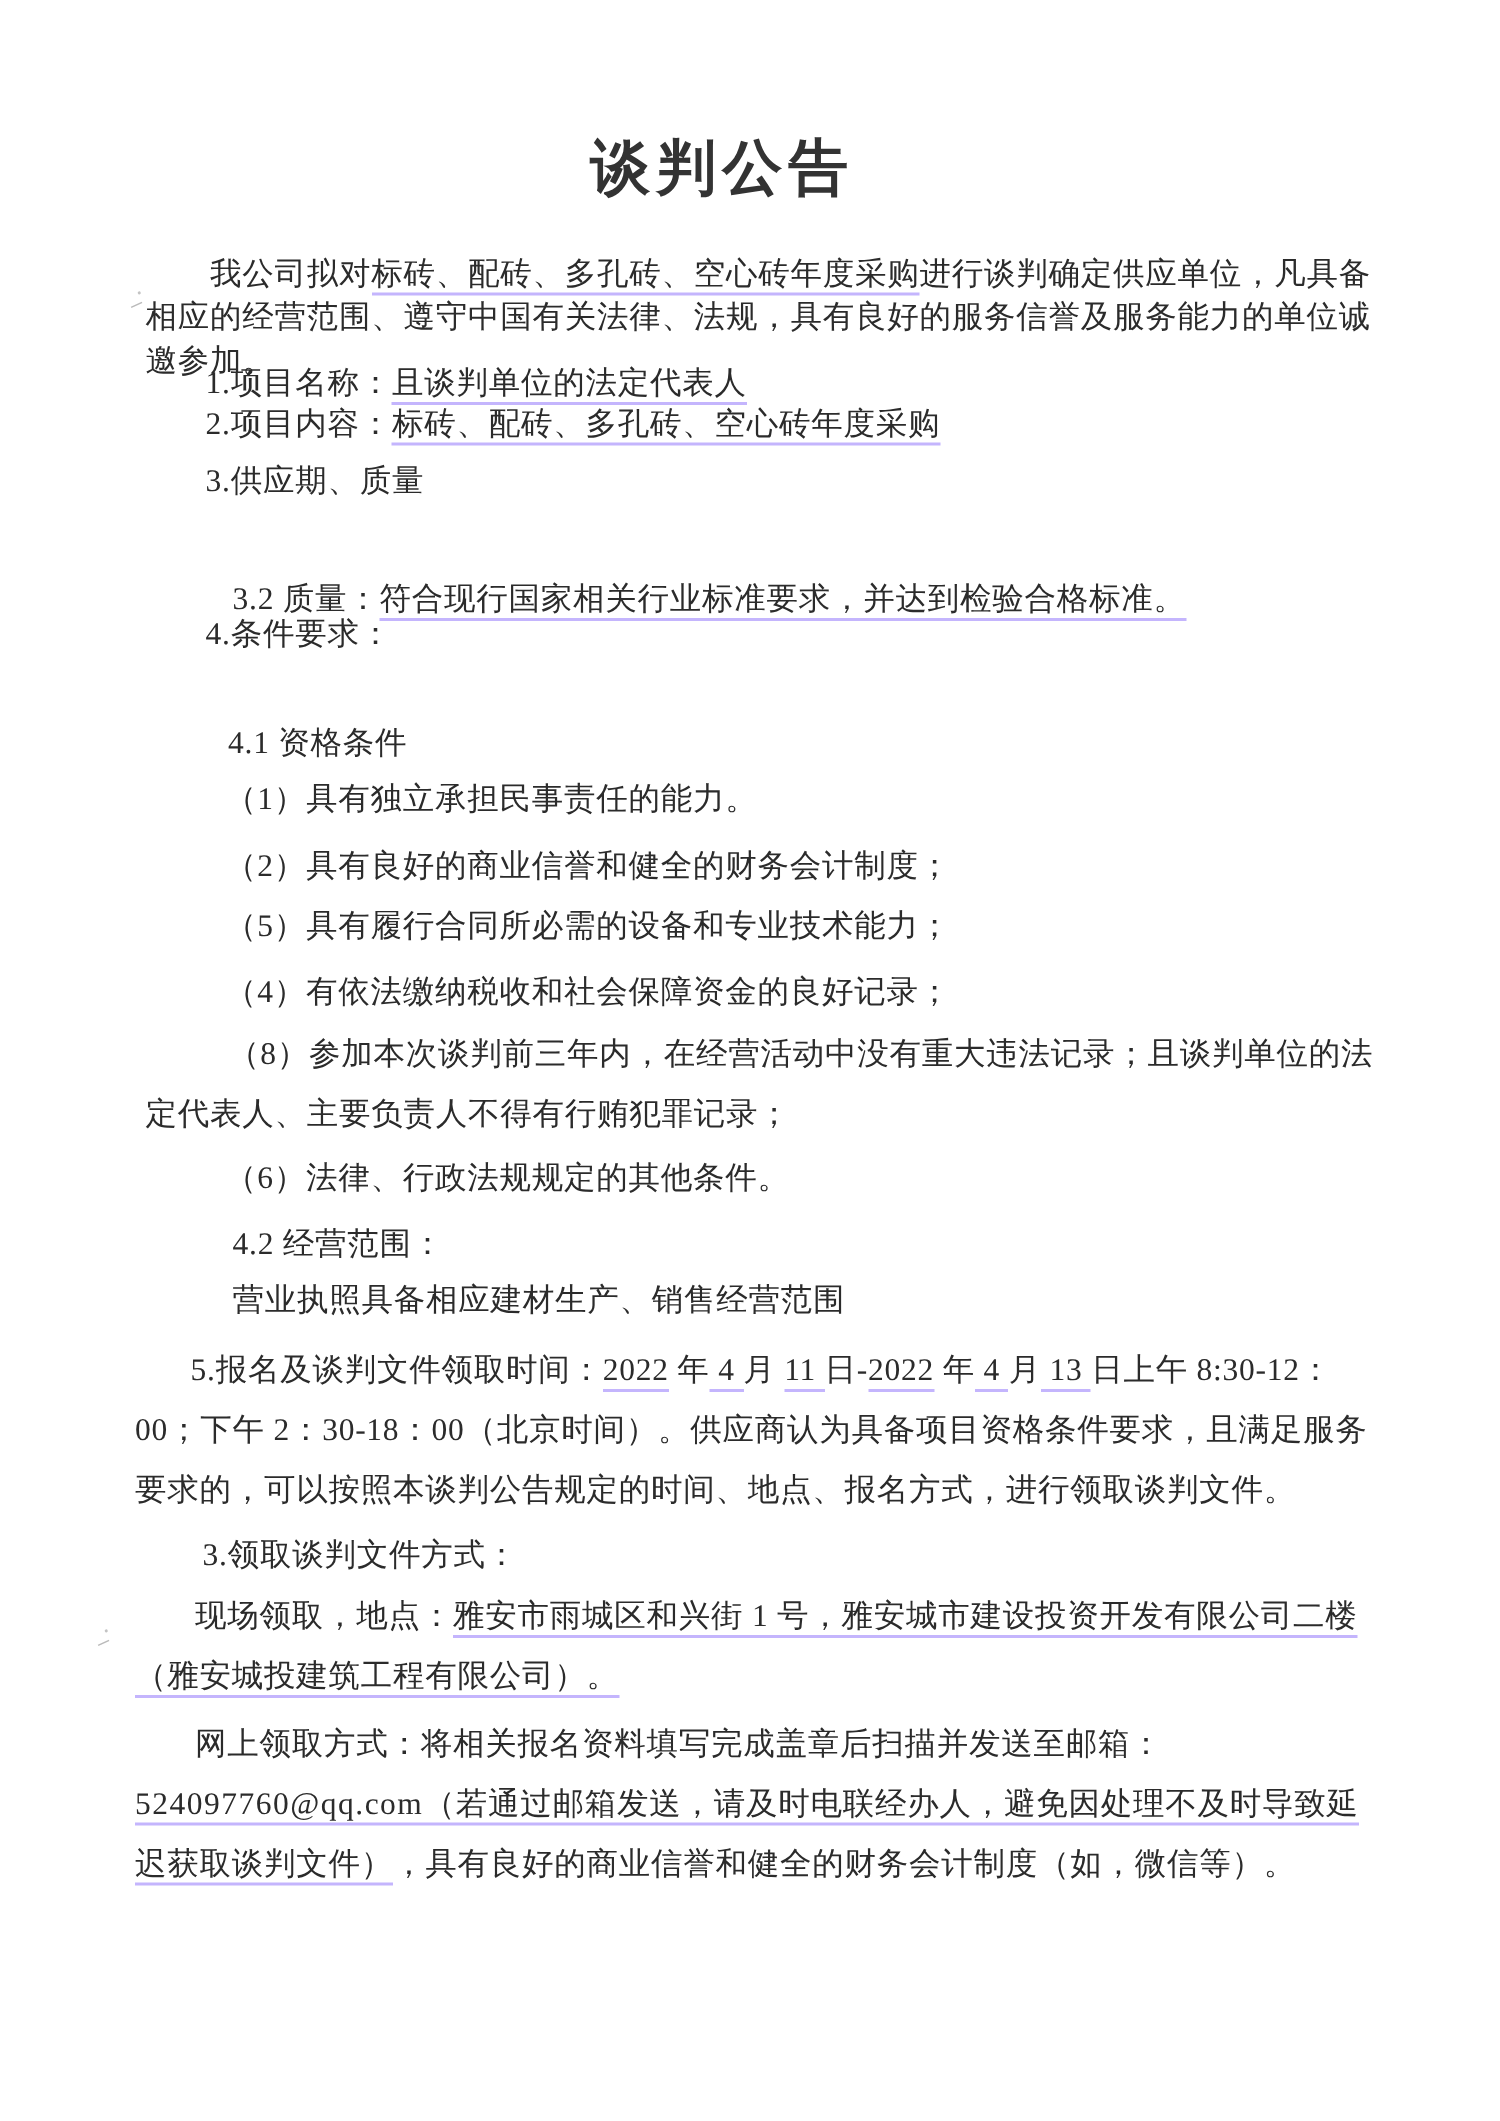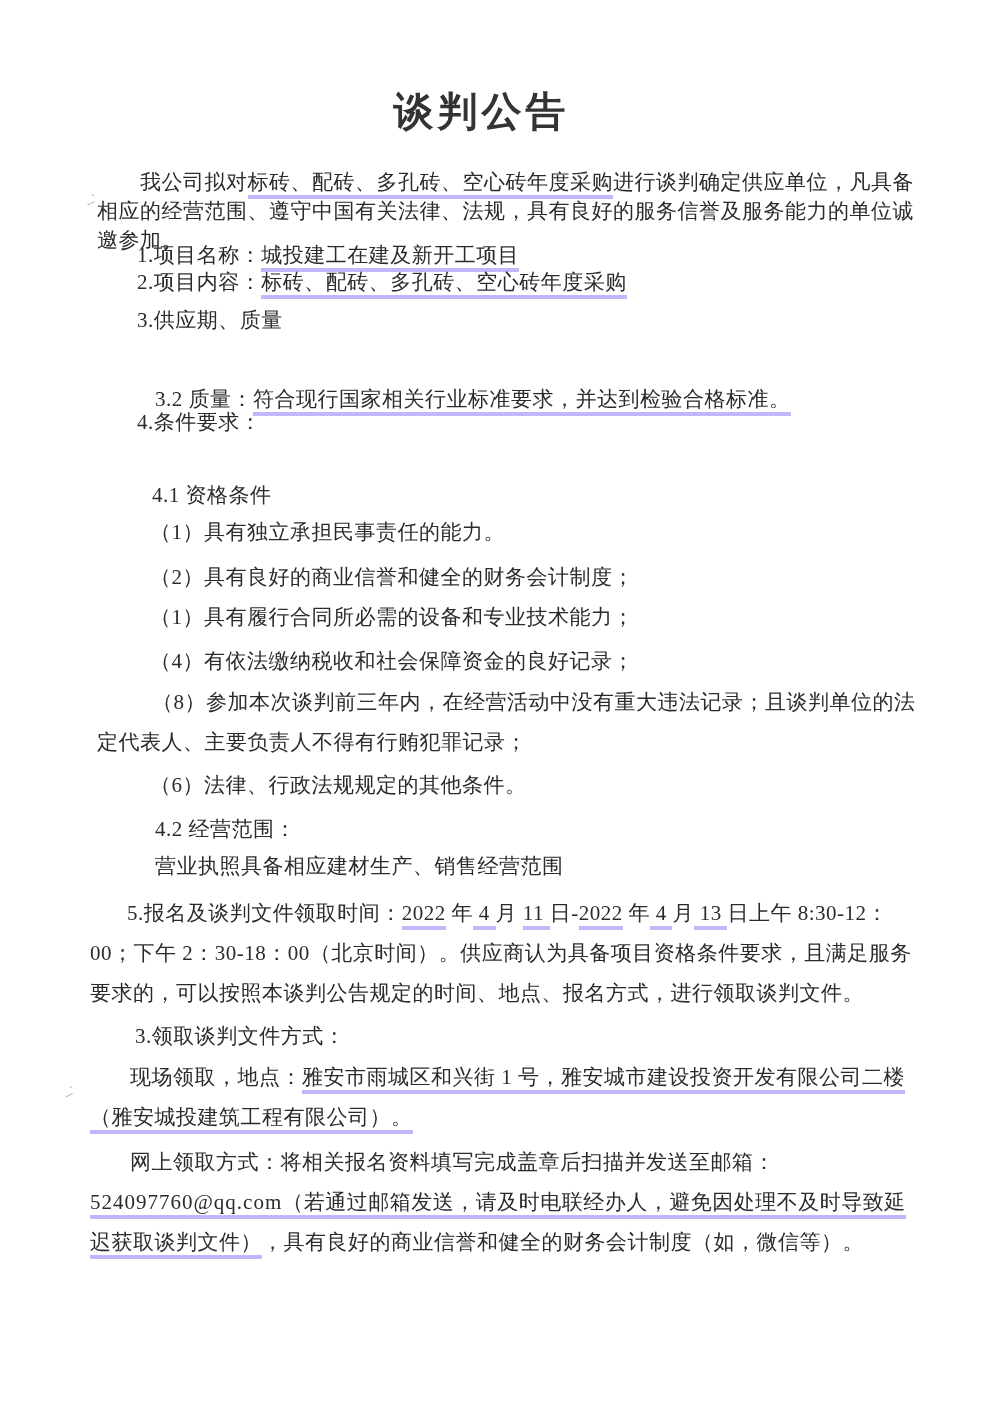--- a/index.html
+++ b/index.html
@@ -17,55 +17,55 @@
     font-size:40px;font-weight:700;letter-spacing:4px;
     color:#333;
   }
   .para{
     position:absolute;margin:0;
     font-size:21px;line-height:40px;
     letter-spacing:0.5px;
   }
   .line{line-height:27px;white-space:nowrap;}
   .b{font-weight:400;}
-  .u{border-bottom:4px solid #c4b5fd;padding-bottom:1px;}
+  .u{border-bottom:2px solid #c4b5fd;padding-bottom:1px;}
   .email{letter-spacing:1px;}
   .speck{position:absolute;width:8px;height:5px;border-bottom:1px solid #a9a9a9;transform:rotate(-25deg);opacity:.8;}
   .speck::after{content:"";position:absolute;right:-2px;top:-2px;width:2px;height:2px;background:#b5b5b5;border-radius:50%;}
 </style>
 </head>
 <body>
 
 <div class="page">
 
   <div class="speck" style="top:198px;left:86px"></div>
   <div class="speck" style="top:1090px;left:64px"></div>
 
   <h1 class="title">谈判公告</h1>
 
   <p class="para" style="top:168px;left:97px;width:824px;line-height:29px;text-indent:43px"><span>我公司拟对</span><span class="u">标砖、配砖、多孔砖、空心砖年度采购</span><span>进行谈判确定供应单位，凡具备相应的经营范围、遵守中国有关法律、法规，具有良好的服务信誉及服务能力的单位诚邀参加。</span></p>
 
-  <p class="para line" style="top:242px;left:137px"><span class="b">1.项目名称：</span><span class="u">城投建工在建及新开工项目</span></p>
+  <p class="para line" style="top:242px;left:137px"><span class="b">1.项目名称：</span><span class="u">且谈判单位的法定代表人</span></p>
 
   <p class="para line" style="top:269px;left:137px"><span class="b">2.项目内容：</span><span class="u">标砖、配砖、多孔砖、空心砖年度采购</span></p>
 
   <p class="para line" style="top:307px;left:137px"><span class="b">3.供应期、质量</span></p>
 
 
   <p class="para line" style="top:386px;left:155px"><span>3.2 质量：</span><span class="u">符合现行国家相关行业标准要求，并达到检验合格标准。</span></p>
 
   <p class="para line" style="top:409px;left:137px"><span class="b">4.条件要求：</span></p>
 
   <p class="para line" style="top:482px;left:152px"><span>4.1 资格条件</span></p>
 
   <p class="para line" style="top:519px;left:150px">（1）具有独立承担民事责任的能力。</p>
 
   <p class="para line" style="top:564px;left:150px">（2）具有良好的商业信誉和健全的财务会计制度；</p>
 
-  <p class="para line" style="top:604px;left:150px">（1）具有履行合同所必需的设备和专业技术能力；</p>
+  <p class="para line" style="top:604px;left:150px">（5）具有履行合同所必需的设备和专业技术能力；</p>
 
   <p class="para line" style="top:648px;left:150px">（4）有依法缴纳税收和社会保障资金的良好记录；</p>
 
   <p class="para" style="top:682px;left:97px;width:828px;text-indent:55px">（8）参加本次谈判前三年内，在经营活动中没有重大违法记录；且谈判单位的法定代表人、主要负责人不得有行贿犯罪记录；</p>
 
   <p class="para line" style="top:772px;left:150px">（6）法律、行政法规规定的其他条件。</p>
 
   <p class="para line" style="top:816px;left:155px"><span>4.2 经营范围：</span></p>
 
   <p class="para line" style="top:853px;left:155px"><span class="b">营业执照具备相应建材生产、销售经营范围</span></p>

